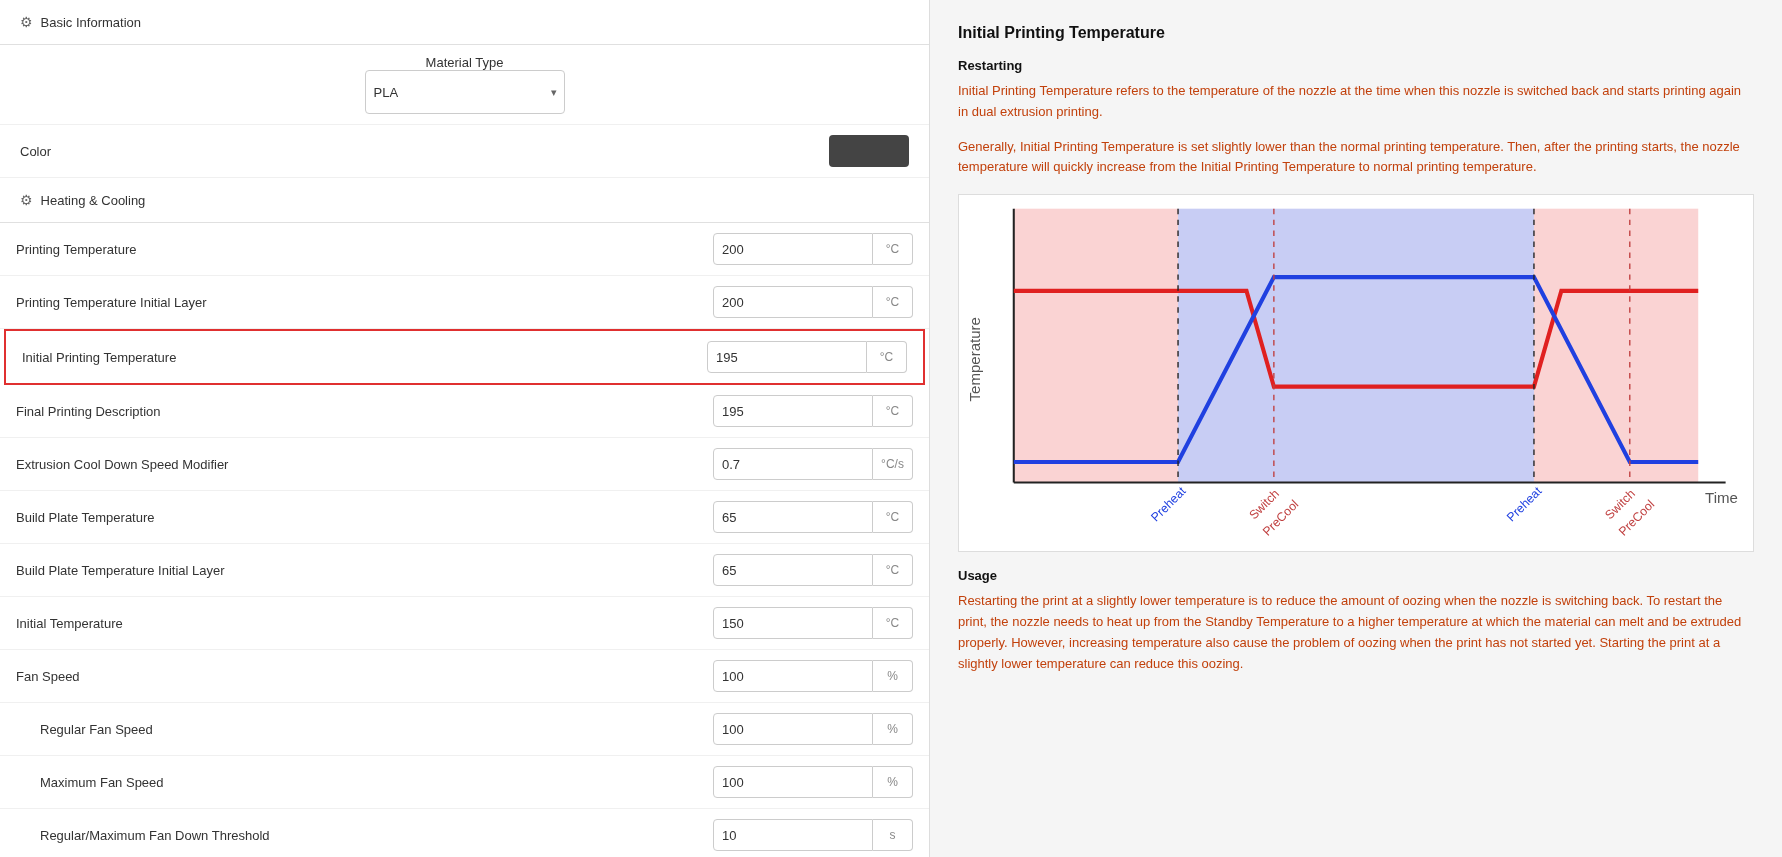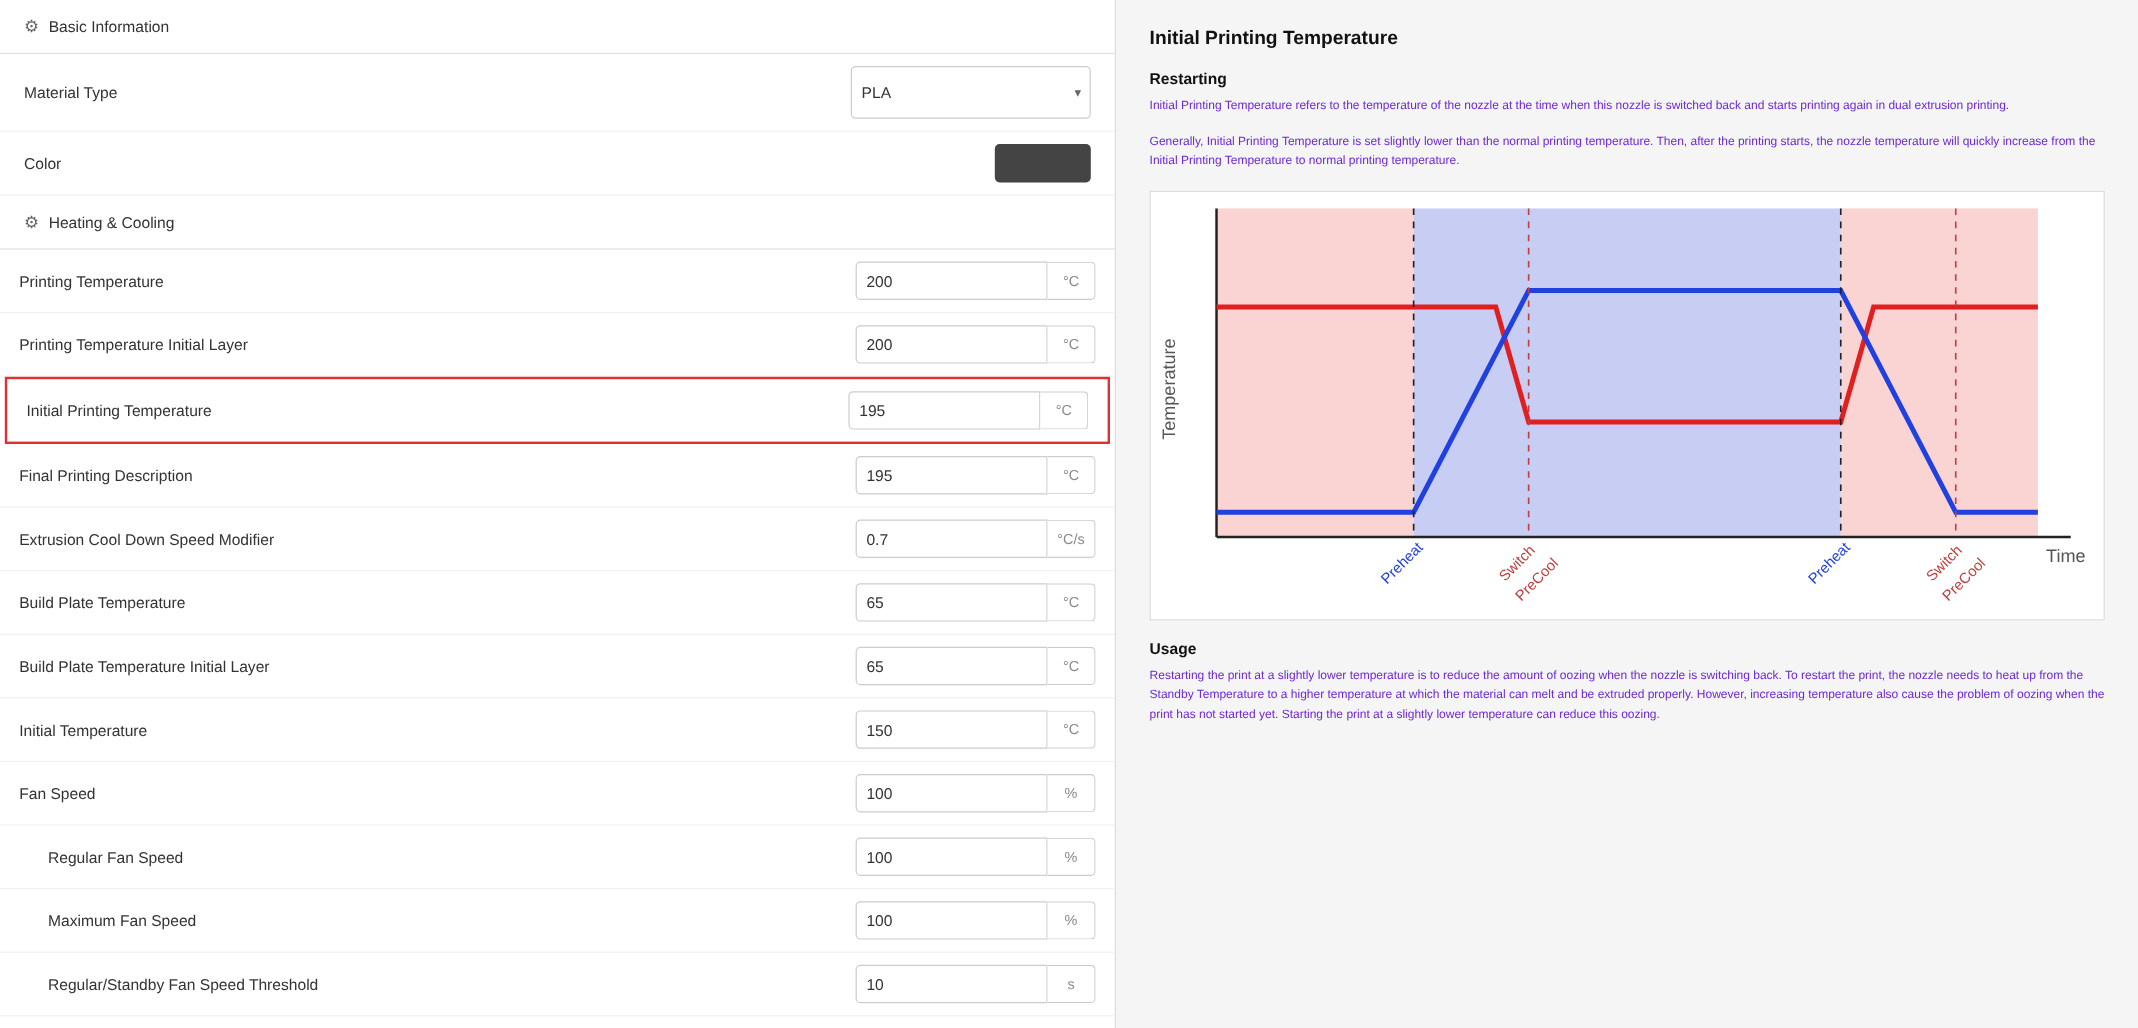--- a/index.html
+++ b/index.html
@@ -78,20 +78,21 @@
       font-size: 12px;
       color: #888;
       background: #fff;
     }
     .material-type-row {
       display: flex;
       align-items: center;
       justify-content: space-between;
       padding: 10px 20px;
       border-bottom: 1px solid #f0f0f0;
+      flex-direction: column;
     }
     .select-wrapper {
       width: 200px;
       position: relative;
     }
     .select-wrapper select {
       width: 100%;
       height: 44px;
       border: 1px solid #ccc;
       border-radius: 4px;
@@ -138,22 +139,22 @@
       color: #111;
       margin-bottom: 16px;
     }
     .doc-section-title {
       font-size: 13px;
       font-weight: 700;
       color: #111;
       margin-bottom: 8px;
     }
     .doc-text {
-      font-size: 10px;
-      color: #6d28d9;
+      font-size: 13px;
+      color: #c2410c;
       line-height: 1.6;
       margin-bottom: 14px;
     }
     .chart-container {
       width: 100%;
       margin: 16px 0;
       background: #fff;
       border: 1px solid #ddd;
     }
     .usage-section {
@@ -264,21 +265,21 @@
         </div>
       </div>
       <div class="setting-row indented">
         <span class="setting-label">Maximum Fan Speed</span>
         <div class="setting-input-group">
           <input type="text" class="setting-input" value="100" style="">
           <div class="setting-unit">%</div>
         </div>
       </div>
       <div class="setting-row indented">
-        <span class="setting-label">Regular/Standby Fan Speed Threshold</span>
+        <span class="setting-label">Regular/Maximum Fan Down Threshold</span>
         <div class="setting-input-group">
           <input type="text" class="setting-input" value="10" style="">
           <div class="setting-unit">s</div>
         </div>
       </div>
     </div>
 
 </div>
 
 <div class="right-panel">

